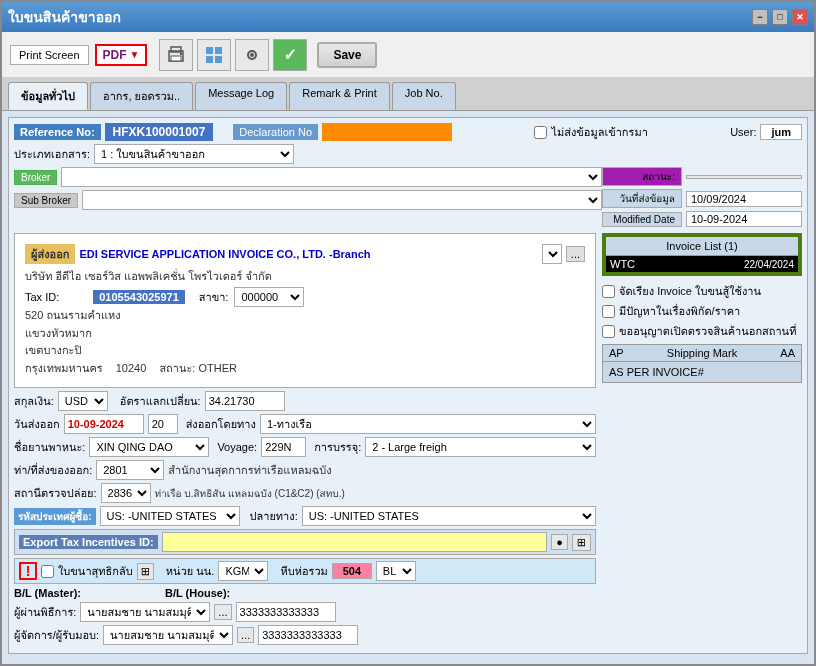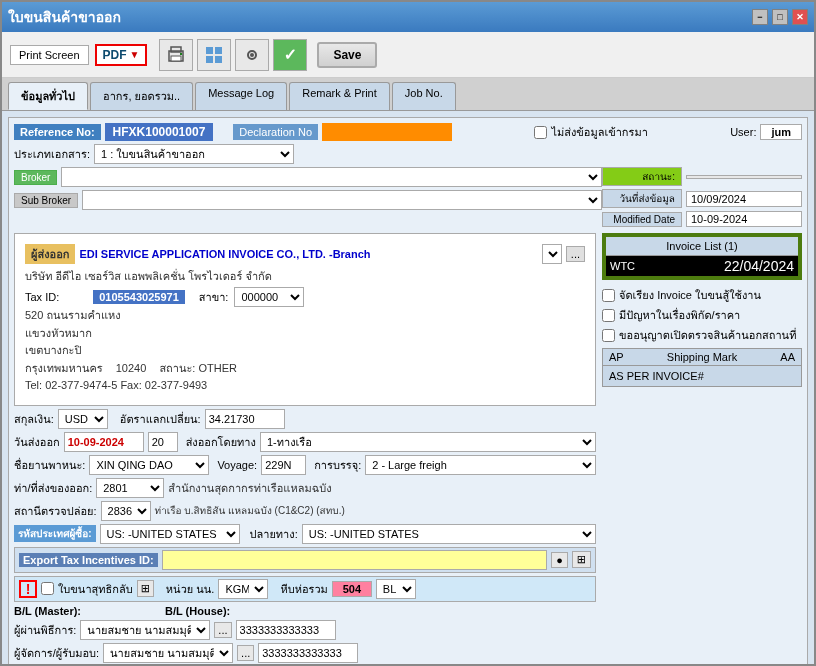--- a/index.html
+++ b/index.html
@@ -10,21 +10,21 @@
     
     .title-bar { background: linear-gradient(to bottom, #5b9bd5, #3a7abf); height: 30px; display: flex; align-items: center; justify-content: space-between; padding: 0 6px; }
     .title-text { color: white; font-size: 14px; font-weight: bold; font-family: 'Angsana New', Tahoma, Arial; }
     .title-controls { display: flex; gap: 4px; align-items: center; }
     .title-btn { width: 16px; height: 16px; background: #c0c0c0; border: 1px solid #808080; cursor: pointer; display: flex; align-items: center; justify-content: center; font-size: 9px; font-weight: bold; }
     
     
     .toolbar { background: #f0f0f0; padding: 4px 8px; display: flex; align-items: center; gap: 6px; border-bottom: 1px solid #ccc; height: 46px; }
     .btn-print { background: white; border: 1px solid #aaa; padding: 3px 8px; cursor: pointer; font-size: 11px; }
     .btn-pdf { background: white; border: 2px solid #e00; padding: 2px 6px; cursor: pointer; display: flex; align-items: center; gap: 3px; }
-    .pdf-icon { color: #0c4a6e; font-weight: bold; font-size: 12px; }
+    .pdf-icon { color: #701a75; font-weight: bold; font-size: 12px; }
     .toolbar-icons { display: flex; gap: 4px; margin-left: 6px; }
     .icon-btn { width: 34px; height: 32px; background: #e8e8e8; border: 1px solid #aaa; cursor: pointer; display: flex; align-items: center; justify-content: center; font-size: 14px; }
     .btn-save { background: linear-gradient(to bottom, #e8e8e8, #d0d0d0); border: 2px solid #aaa; padding: 4px 14px; cursor: pointer; font-size: 12px; font-weight: bold; border-radius: 3px; margin-left: 4px; }
     
     
     .tabs { display: flex; background: #d0d0d0; padding: 4px 6px 0 6px; gap: 2px; border-bottom: 1px solid #999; }
     .tab { padding: 4px 12px; background: #c8d8e8; border: 1px solid #999; border-bottom: none; cursor: pointer; font-size: 11px; border-radius: 3px 3px 0 0; }
     .tab.active { background: #e8f0f8; border-bottom: 1px solid #e8f0f8; font-weight: bold; }
     
     
@@ -53,21 +53,21 @@
     
     .two-col { display: flex; gap: 6px; }
     .left-col { flex: 1; }
     .right-col { width: 200px; }
     
     
     .invoice-list { background: #c8d8e8; border: 4px solid #4d7c0f; }
     .invoice-header { background: #c8d8e8; padding: 3px 6px; text-align: center; border-bottom: 1px solid #999; font-size: 11px; }
     .invoice-row { display: flex; align-items: center; background: black; color: white; padding: 2px 4px; }
     .invoice-code { flex: 1; }
-    .invoice-date { font-size: 14px; }
+    .invoice-date { font-size: 10px; }
     
     
     .checkbox-row { display: flex; align-items: center; gap: 4px; margin-bottom: 2px; }
     
     
     .shipping-section { background: #c8d8e8; border: 1px solid #999; margin-top: 4px; }
     .shipping-header { display: flex; justify-content: space-between; background: #c8d8e8; padding: 2px 6px; border-bottom: 1px solid #999; }
     .shipping-value { padding: 4px 6px; font-size: 11px; }
     
     select { background: white; border: 1px solid #aaa; padding: 1px 2px; font-size: 11px; height: 20px; }
@@ -173,21 +173,21 @@
             <button class="btn-green">Broker</button>
             <select style="flex:1;"></select>
           </div>
           <div class="form-row">
             <button class="btn-grey">Sub Broker</button>
             <select style="flex:1;"></select>
           </div>
         </div>
         <div style="width:200px;">
           <div class="form-row">
-            <span style="background:#84cc16;border:1px solid #aaa;padding:1px 6px;font-size:10px;width:80px;text-align:right;">สถานะ:</span>
+            <span style="background:#a21caf;border:1px solid #aaa;padding:1px 6px;font-size:10px;width:80px;text-align:right;">สถานะ:</span>
             <span style="background:#e8e8e8;border:1px solid #aaa;padding:1px 4px;flex:1;"></span>
           </div>
           <div class="form-row">
             <span style="background:#c8d8e8;border:1px solid #aaa;padding:1px 6px;font-size:10px;width:80px;text-align:right;">วันที่ส่งข้อมูล</span>
             <span style="background:white;border:1px solid #aaa;padding:1px 4px;flex:1;">10/09/2024</span>
           </div>
           <div class="form-row">
             <span style="background:#c8d8e8;border:1px solid #aaa;padding:1px 6px;font-size:10px;width:80px;text-align:right;">Modified Date</span>
             <span style="background:white;border:1px solid #aaa;padding:1px 4px;flex:1;">10-09-2024</span>
           </div>
@@ -214,21 +214,20 @@
             </div>
             <div class="addr-text">
               <div>520 ถนนรามคำแหง</div>
               <div>แขวงหัวหมาก</div>
               <div>เขตบางกะปิ</div>
               <div>
                 <span>กรุงเทพมหานคร</span>
                 <span style="margin:0 10px;">10240</span>
                 <span>สถานะ: OTHER</span>
               </div>
-              <div>Tel: 02-377-9474-5 Fax: 02-377-9493</div>
             </div>
           </div>
 
           <div class="form-row">
             <span>สกุลเงิน:</span>
             <select style="width:50px;"><option>USD</option></select>
             <span style="margin-left:8px;">อัตราแลกเปลี่ยน:</span>
             <input type="text" style="width: 80px;" value="34.21730">
           </div>
 

